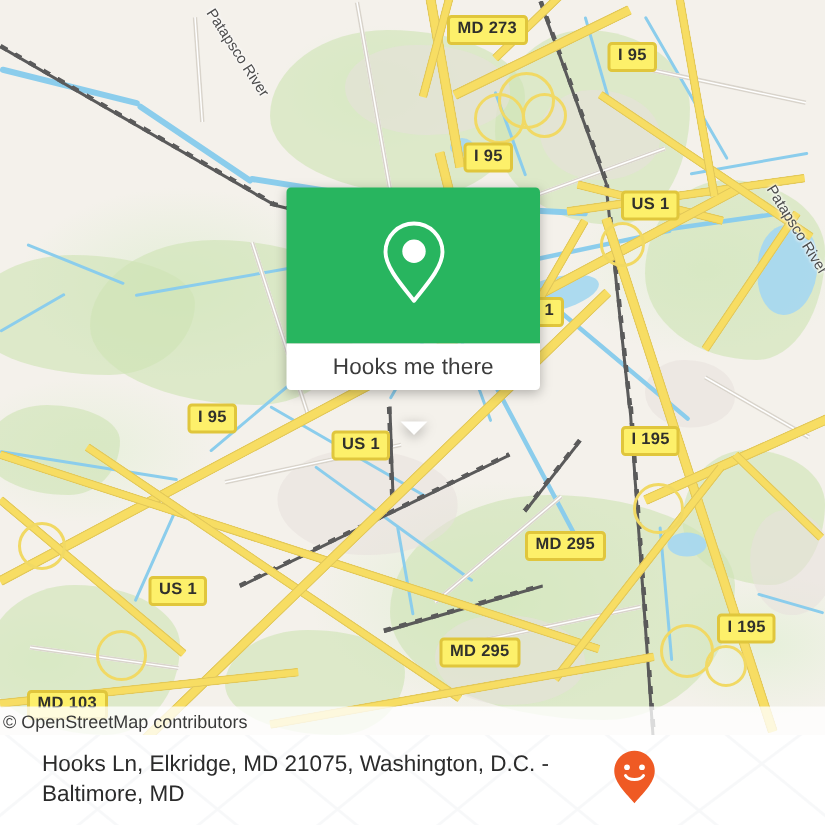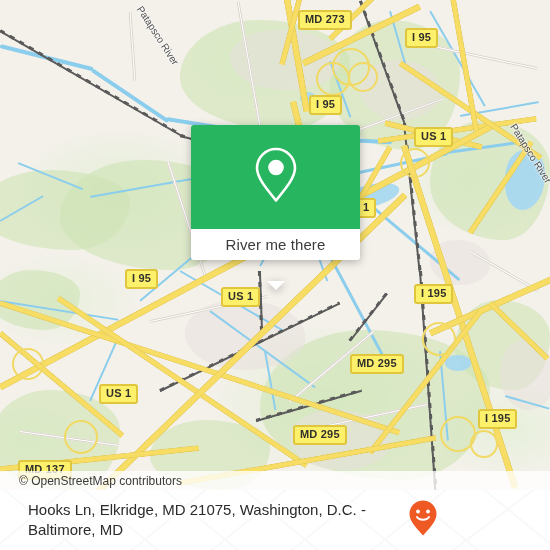--- a/index.html
+++ b/index.html
@@ -61,21 +61,21 @@
   .popup-bottom{height:31px;background:#ffffff;border-radius:0 0 3px 3px;
     display:flex;align-items:center;justify-content:center;}
   .popup-label{color:#3c3c3c;font-size:15px;letter-spacing:.1px;}
   .popup-tail{position:absolute;left:50%;top:156px;margin-left:-9px;width:0;height:0;
     border-left:9px solid transparent;border-right:9px solid transparent;
     border-top:9px solid #ffffff;}
 
   
   .attrib{position:absolute;left:0;top:471px;width:550px;height:19px;
     background:rgba(255,255,255,.78);display:flex;align-items:center;}
-  .attrib span{font-size:12px;color:#3a3a3a;padding-left:19px;}
+  .attrib span{font-size:12px;color:#3a3a3a;padding-left:2px;}
 
   
   .footer{position:absolute;left:0;top:490px;width:550px;height:60px;background:#ffffff;
     display:flex;align-items:center;justify-content:flex-start;overflow:hidden;}
   .footer-wm{position:absolute;inset:0;opacity:.05;pointer-events:none;}
   .footer-text{position:relative;z-index:2;padding-left:28px;max-width:380px;
     font-size:15px;line-height:1.35;color:#2b2b2b;}
   .brand{position:relative;z-index:2;display:flex;align-items:center;padding-right:16px;gap:3px;}
   .brand-word{font-size:34px;line-height:1;color:#1b1b1b;letter-spacing:-.5px;
     font-family:"DejaVu Sans","Liberation Sans",sans-serif;}
@@ -201,33 +201,33 @@
     <div class="shield" style="left:309px;top:95px;">I 95</div>
     <div class="shield" style="left:414px;top:127px;">US 1</div>
     <div class="shield" style="left:356px;top:198px;">1</div>
     <div class="shield" style="left:125px;top:269px;">I 95</div>
     <div class="shield" style="left:221px;top:287px;">US 1</div>
     <div class="shield" style="left:414px;top:284px;">I 195</div>
     <div class="shield" style="left:350px;top:354px;">MD 295</div>
     <div class="shield" style="left:99px;top:384px;">US 1</div>
     <div class="shield" style="left:293px;top:425px;">MD 295</div>
     <div class="shield" style="left:478px;top:409px;">I 195</div>
-    <div class="shield" style="left:18px;top:460px;">MD 137</div>
+    <div class="shield" style="left:18px;top:460px;">MD 103</div>
 
     <div class="popup">
       <div class="popup-top">
         <span>
           <svg width="46" height="58" viewBox="0 0 46 58" aria-hidden="true">
             <path d="M23 3 C12.5 3 4 11.5 4 22 C4 33 17 46.5 23 54.5 C29 46.5 42 33 42 22 C42 11.5 33.5 3 23 3 Z" fill="none" stroke="#ffffff" stroke-width="2.6" stroke-linejoin="round"></path>
             <circle cx="23" cy="21.5" r="7.8" fill="#ffffff"></circle>
           </svg>
         </span>
       </div>
       <div class="popup-bottom">
-        <span class="popup-label">River me there</span>
+        <span class="popup-label">Hooks me there</span>
       </div>
       <div class="popup-tail"></div>
     </div>
 
     <div class="attrib">
       <span>© OpenStreetMap contributors</span>
     </div>
   </div>
 
   <div class="footer">

